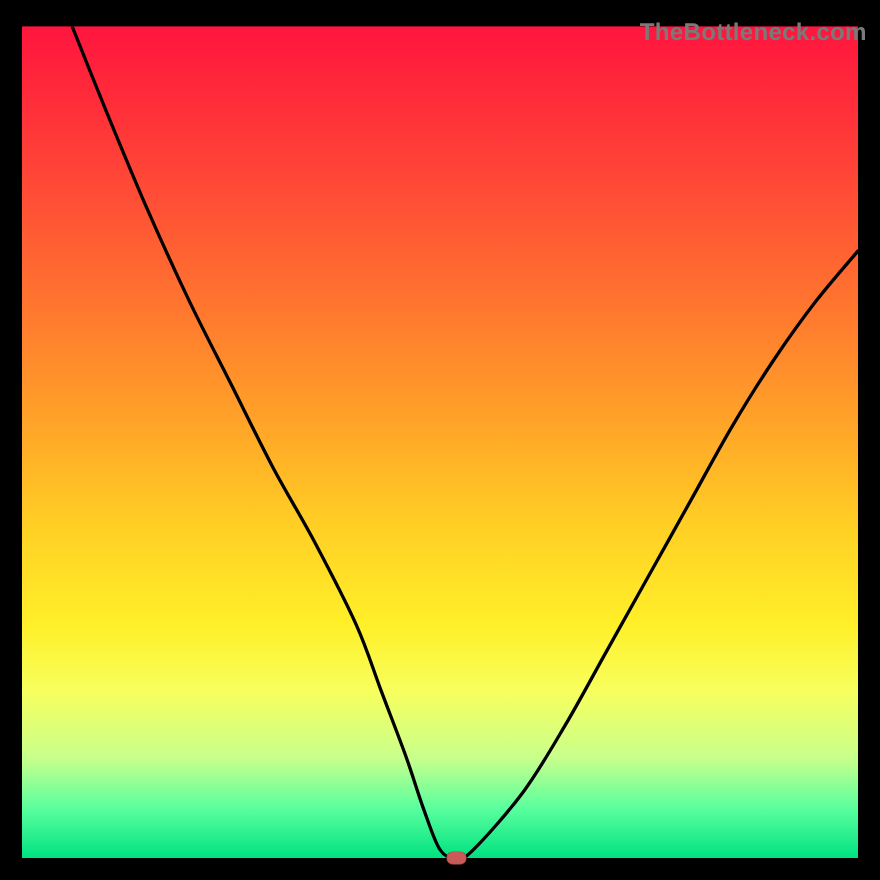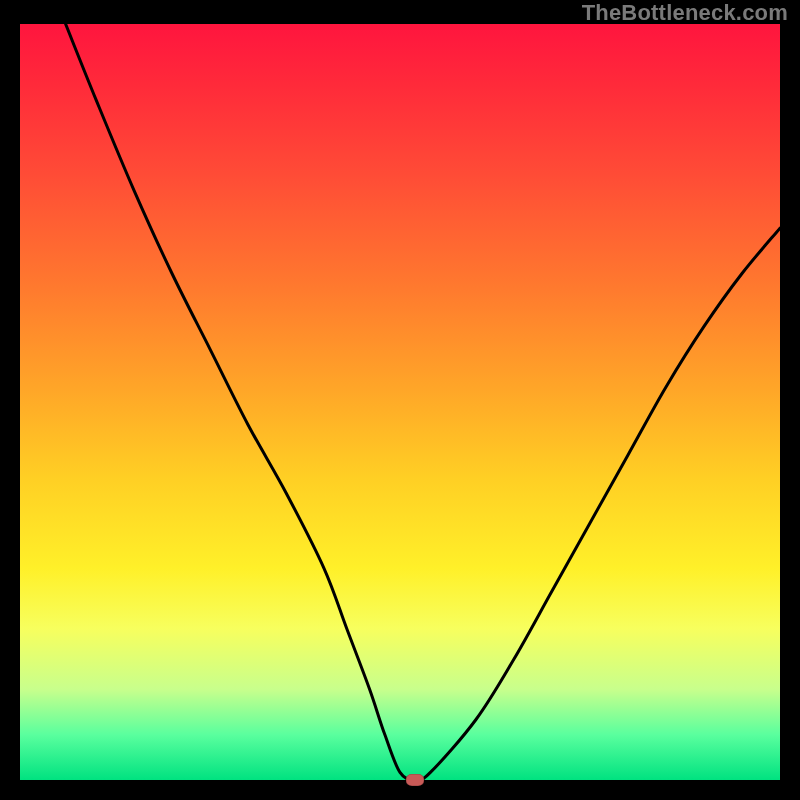--- a/index.html
+++ b/index.html
@@ -12,21 +12,21 @@
     font-family: Arial, Helvetica, sans-serif;
   }
   .frame {
     position: relative;
     width: 800px;
     height: 800px;
     background: #000;
   }
   .watermark {
     position: absolute;
-    top: 0;
+    top: 16px;
     right: 12px;
     font-size: 22px;
     font-weight: 600;
     color: #7a7a7a;
     letter-spacing: 0.2px;
     z-index: 5;
   }
   .plot-area {
     position: absolute;
     left: 20px;

